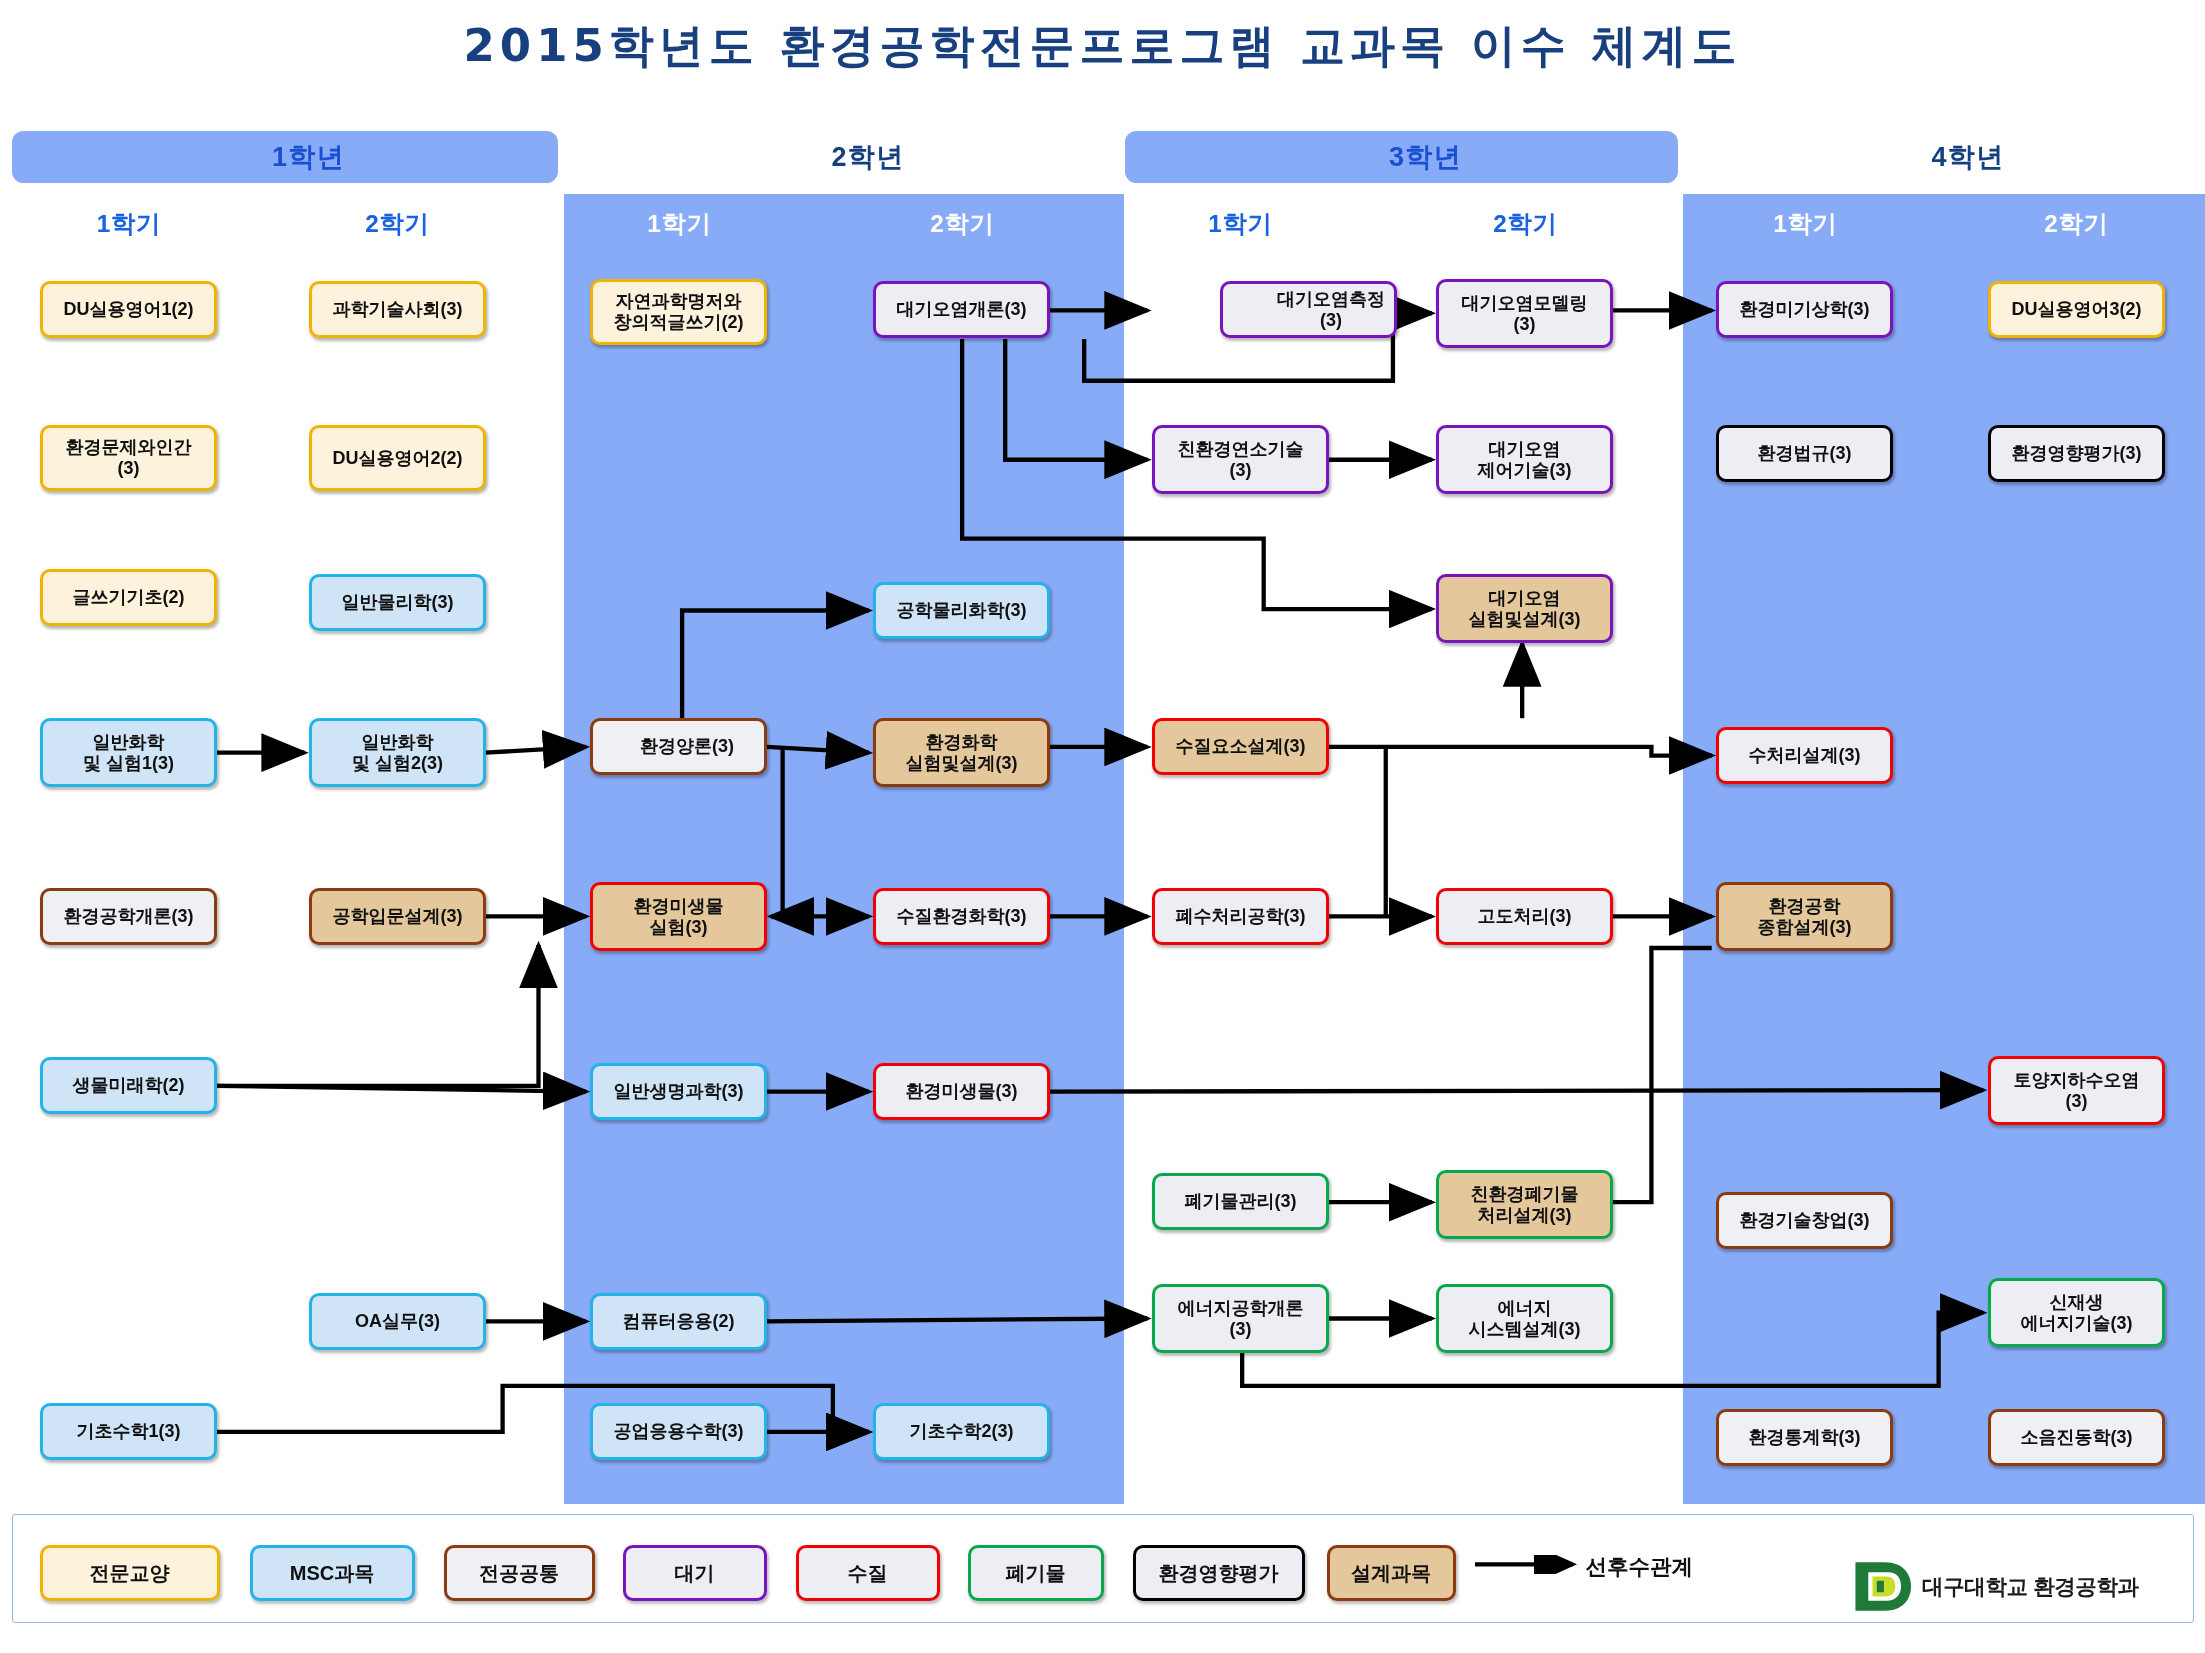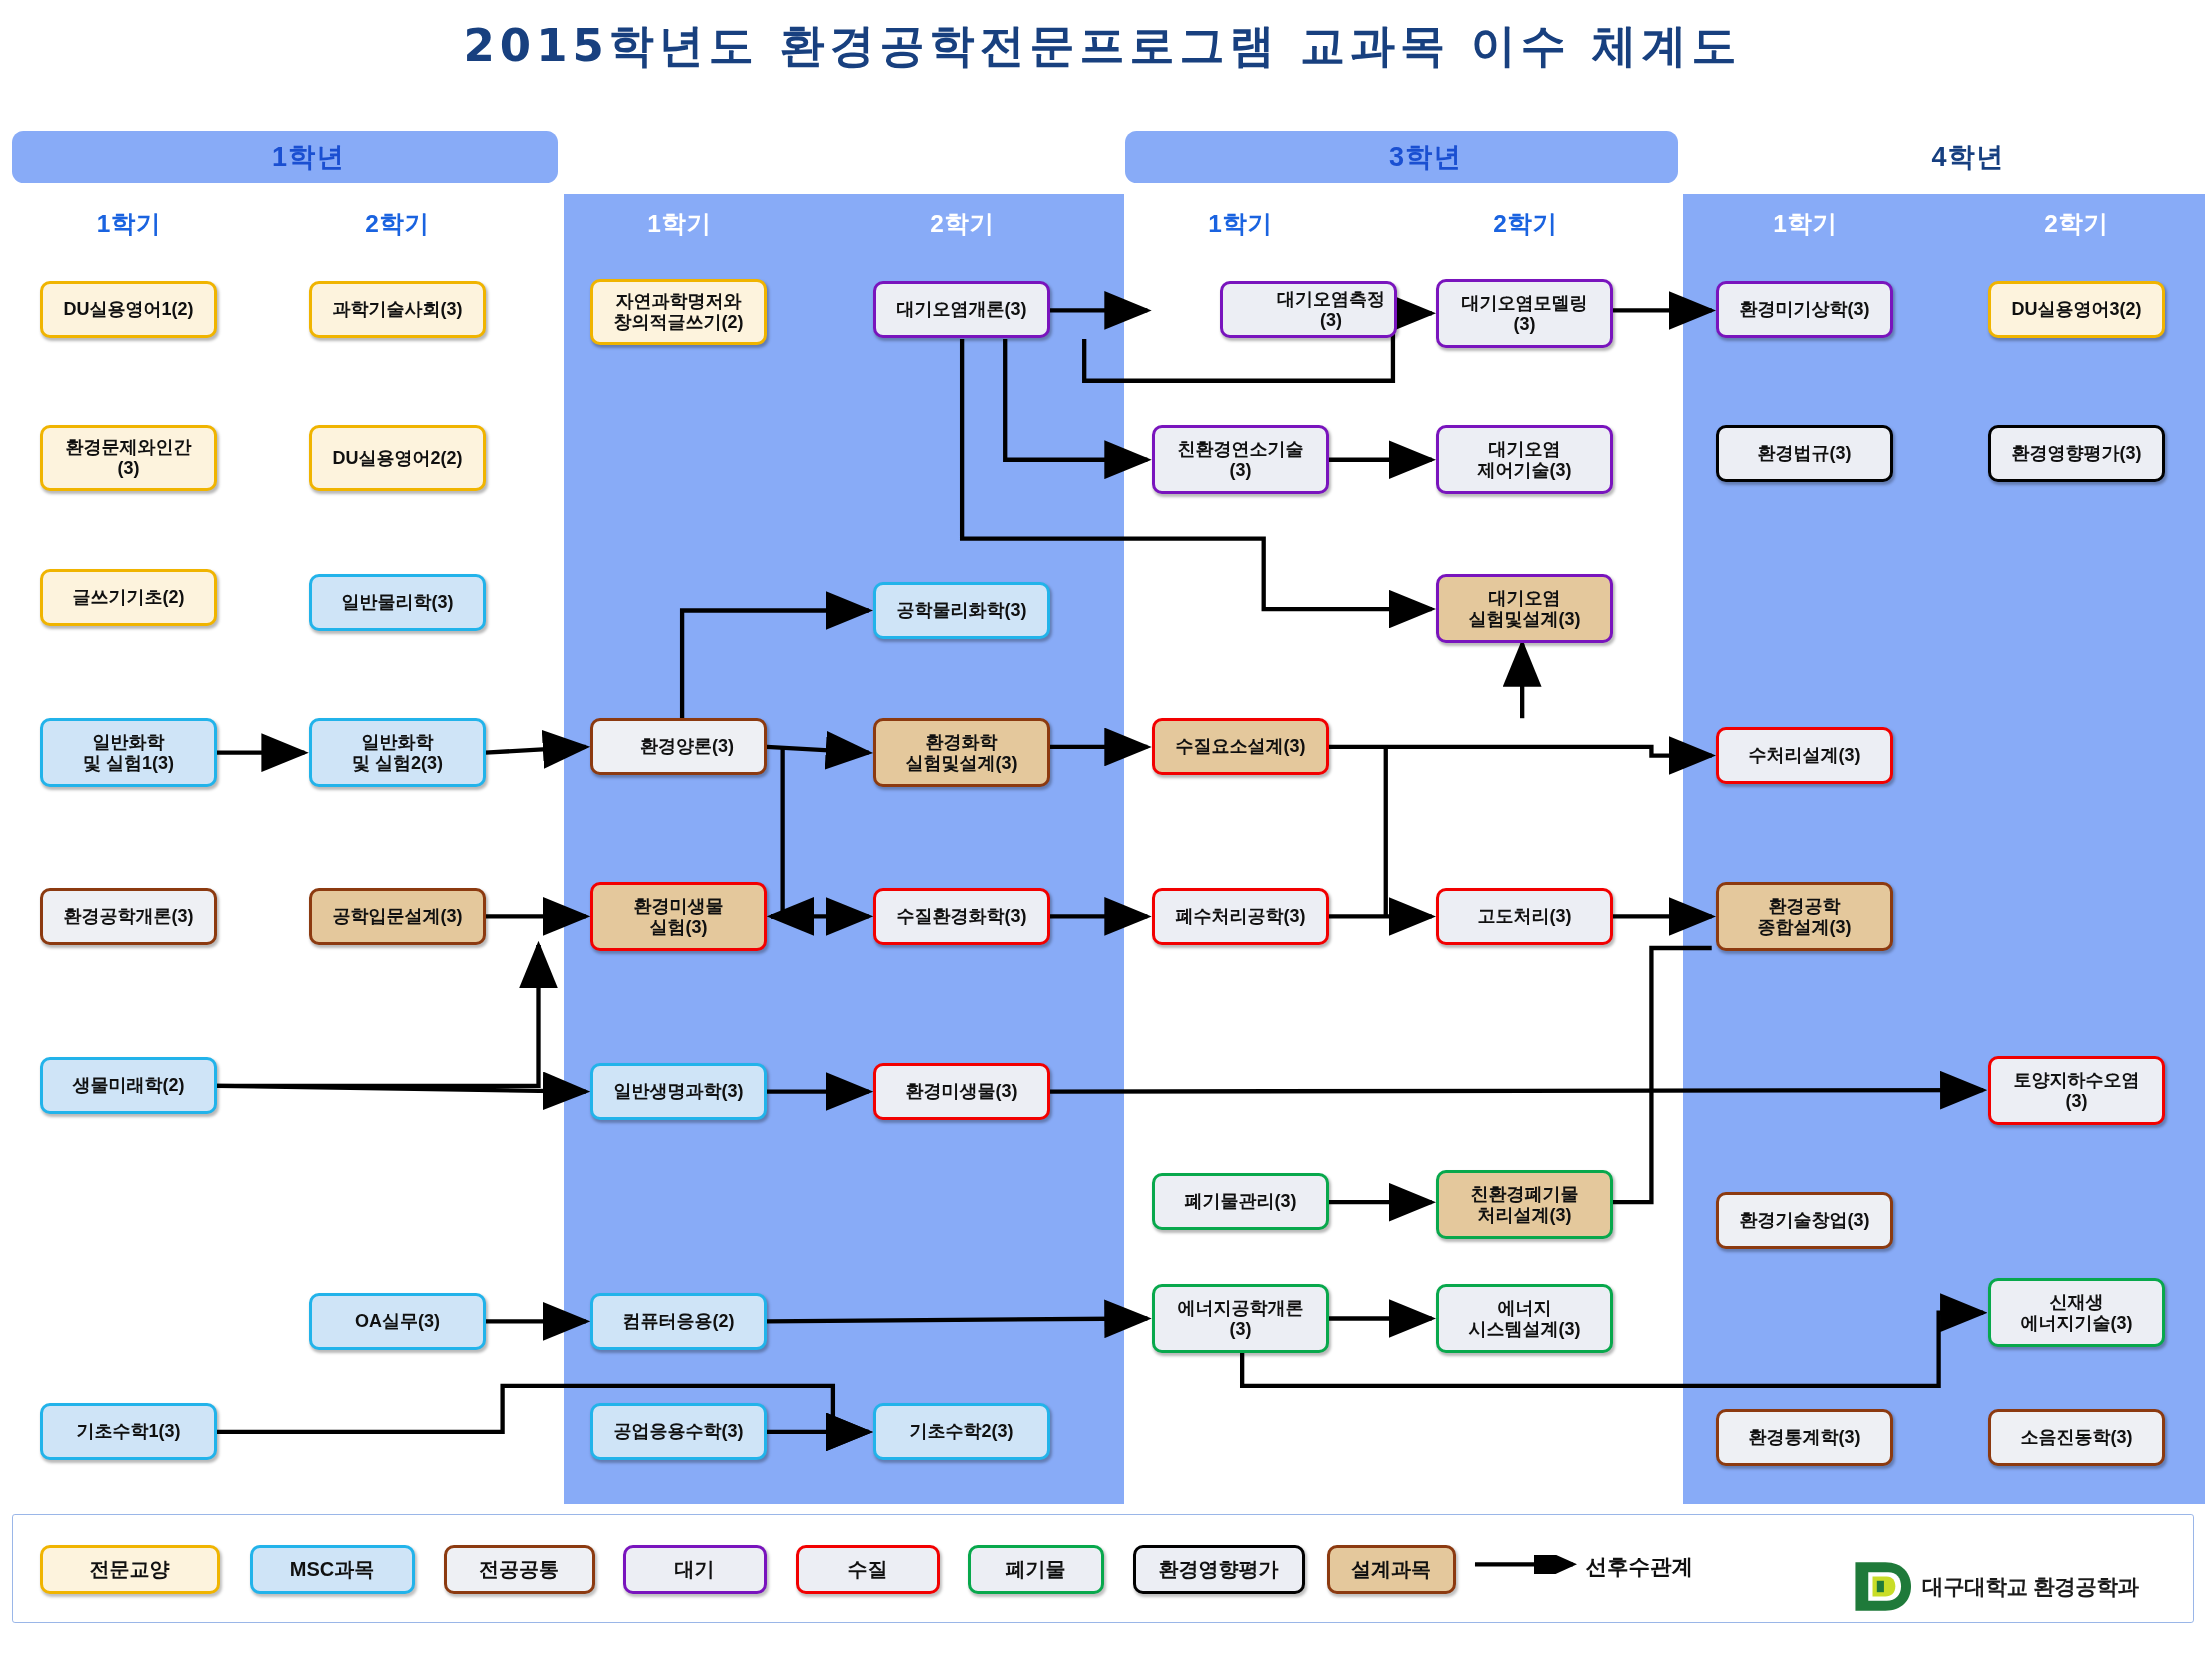--- a/index.html
+++ b/index.html
@@ -64,40 +64,43 @@
   
   #wires { position:absolute; left:0; top:0; width:2205px; height:1654px; pointer-events:none; }
 
   
   .legendbar {
     position:absolute; left:11.5px; top:1514px; width:2182px; height:109px;
     border:1.4px solid #9ab6e8; background:#ffffff; border-radius:2.9px;
   }
   .legbox {
     position:absolute; display:flex; align-items:center; justify-content:center;
-    height:49px; border-radius:10px; font-size:20px; font-weight:bold; color:#101010;
+    height:56px; border-radius:10px; font-size:20px; font-weight:bold; color:#101010;
     box-shadow:1.4px 2.2px 2.9px rgba(0,0,0,0.25);
   }
   .legtext { position:absolute; font-size:21.5px; font-weight:bold; color:#101010; }
 
   .logo-wrap { position:absolute; display:flex; align-items:center; gap:8.6px; }
   .logo-text { font-size:21.5px; font-weight:bold; color:#1b1b1b; letter-spacing:-0.4px; }
 </style>
 </head>
 <body>
 
 <div id="stage">
 
   <div class="title">2015학년도 환경공학전문프로그램 교과목 이수 체계도</div>
 
   <div class="colshade" style="left:564px; top:194px; width:560px; height:1310px;"></div>
   <div class="colshade" style="left:1683px; top:194px; width:522px; height:1310px;"></div>
 
   <div class="yearband filled" style="left:11.5px; width:546px;">
     <span>1학년</span>
+  </div>
+  <div class="yearband plain" style="left:564px; width:560px;">
+    <span>2학년</span>
   </div>
   <div class="yearband filled" style="left:1125px; width:553px;">
     <span>3학년</span>
   </div>
   <div class="yearband plain" style="left:1683px; width:522px;">
     <span>4학년</span>
   </div>
 
   <div class="semhdr on-white" style="left:21.5px;">1학기</div>
   <div class="semhdr on-white" style="left:290px;">2학기</div>

